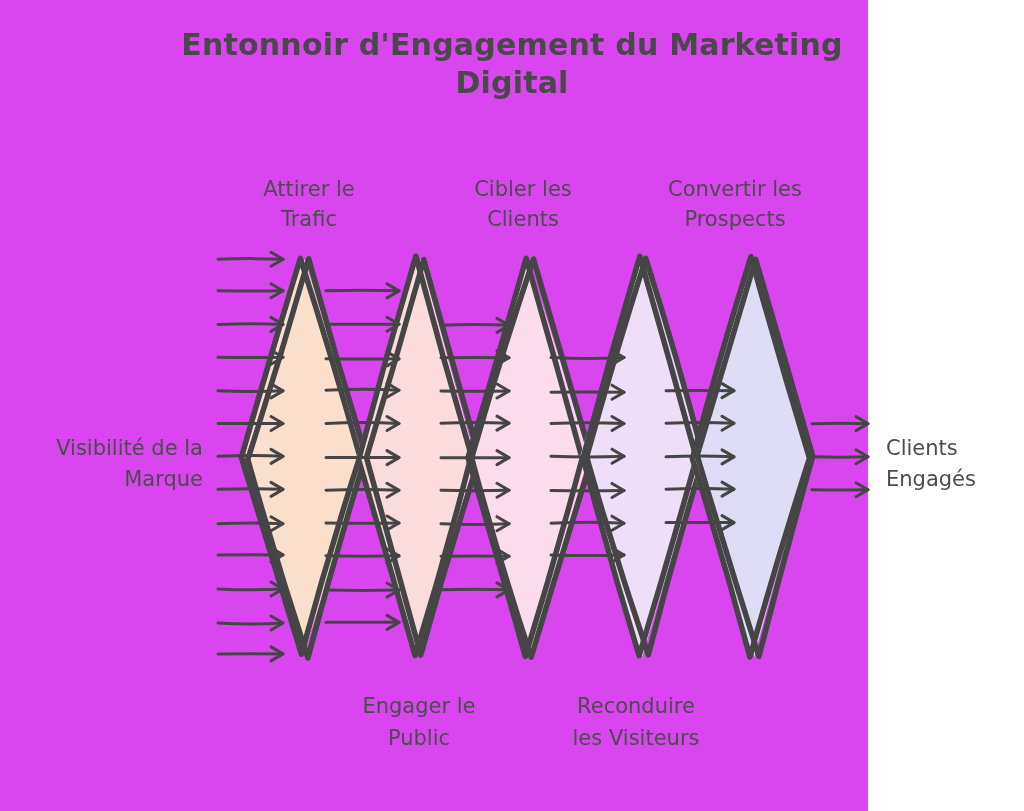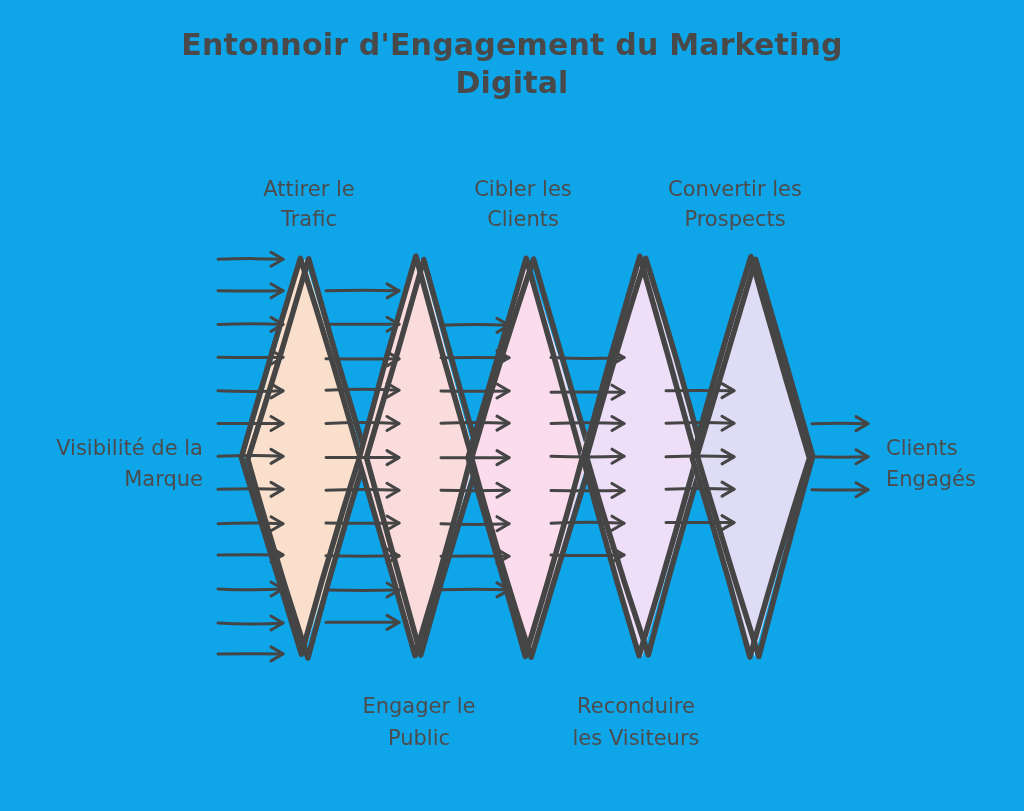--- a/index.html
+++ b/index.html
@@ -10,23 +10,23 @@
   }
   body {
     width: 1024px;
     height: 811px;
     font-family: "DejaVu Sans", "Liberation Sans", sans-serif;
     overflow: hidden;
     position: relative;
   }
   #stage {
     position: relative;
-    width: 1024px;
+    width: 868px;
     height: 811px;
-    background: #0ea5e9;
+    background: #d946ef;
   }
   #diagram-svg {
     position: absolute;
     left: 0;
     top: 0;
     width: 1024px;
     height: 811px;
     display: block;
   }
   .title-text {

